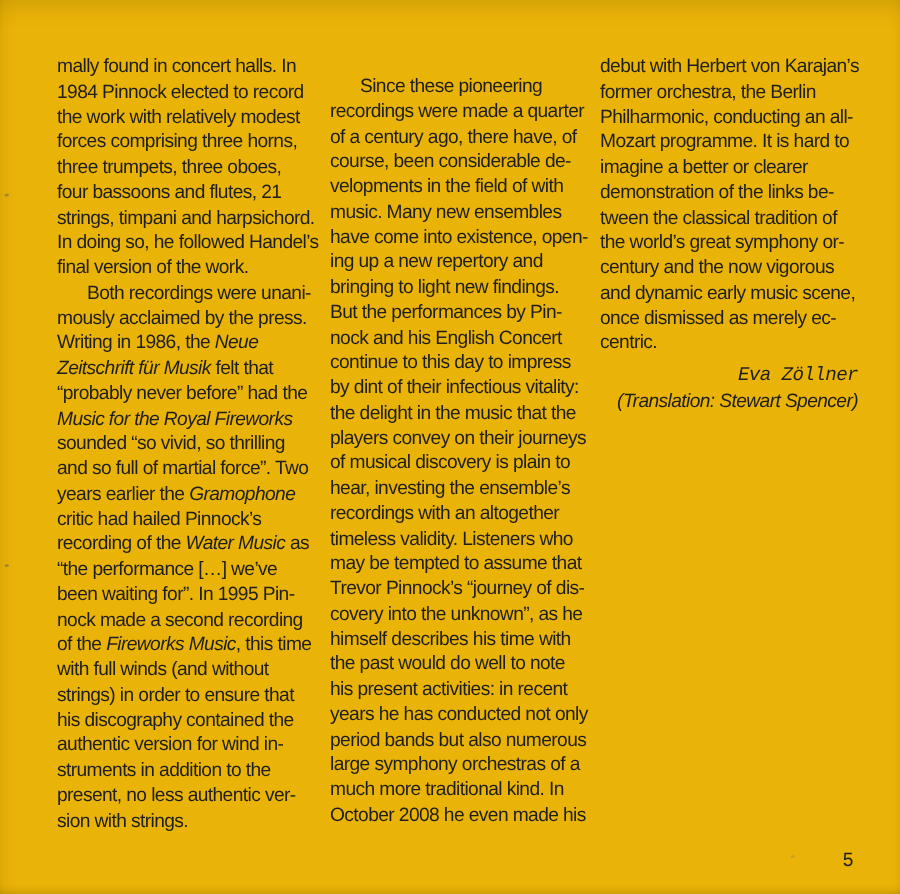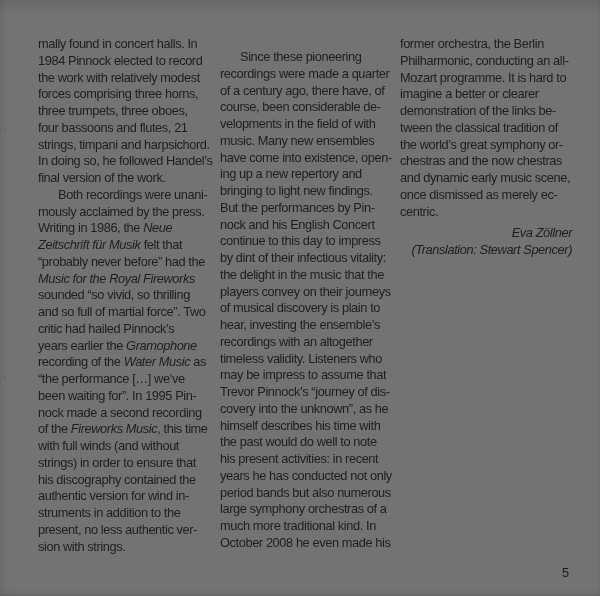--- a/index.html
+++ b/index.html
@@ -28,62 +28,62 @@
     line-height: 16.75px;
     letter-spacing: -0.4px;
     color: #1e1e1e;
   }
   .col-1 { left: 38px;  width: 172px; }
   .col-2 { left: 220px; width: 176px; margin-top: 13px; }
   .col-3 { left: 400px; width: 172px; }
   .line { white-space: nowrap; }
   .line.indent { padding-left: 20px; }
   .line.right { text-align: right; white-space: normal; }
-  .line.gap { margin-top: 5px; }
+  .line.gap { margin-top: 5px; font-family: Liberation Mono, monospace; }
   em { font-style: italic; }
   .page-number {
     position: absolute;
     top: 565px;
     right: 31px;
     font-size: 12.8px;
     color: #1e1e1e;
   }
   .speck {
     position: absolute;
     background: rgba(90,90,90,0.45);
     border-radius: 50%;
   }
   .speck-1 { left: 3px; top: 129px; width: 3px; height: 2px; }
   .speck-2 { left: 3px; top: 376px; width: 3px; height: 2px; }
   .speck-3 { left: 527px; top: 570px; width: 3px; height: 2px; background: rgba(120,120,120,0.3); }
 </style>
 </head>
 <body>
 
-<div class="page" style="background: #737373;">
+<div class="page" style="background: #eab308;">
   <div class="col col-1" style="color: rgb(30, 30, 30);">
       <div class="line"><span>mally found in concert halls. In</span></div>
       <div class="line"><span>1984 Pinnock elected to record</span></div>
       <div class="line"><span>the work with relatively modest</span></div>
       <div class="line"><span>forces comprising three horns,</span></div>
       <div class="line"><span>three trumpets, three oboes,</span></div>
       <div class="line"><span>four bassoons and flutes, 21</span></div>
       <div class="line"><span>strings, timpani and harpsichord.</span></div>
       <div class="line"><span>In doing so, he followed Handel’s</span></div>
       <div class="line"><span>final version of the work.</span></div>
       <div class="line indent"><span>Both recordings were unani-</span></div>
       <div class="line"><span>mously acclaimed by the press.</span></div>
       <div class="line"><span>Writing in 1986, the </span><em>Neue</em></div>
       <div class="line"><em>Zeitschrift für Musik</em><span> felt that</span></div>
       <div class="line"><span>“probably never before” had the</span></div>
       <div class="line"><em>Music for the Royal Fireworks</em></div>
       <div class="line"><span>sounded “so vivid, so thrilling</span></div>
       <div class="line"><span>and so full of martial force”. Two</span></div>
+      <div class="line"><span>years earlier the </span><em>Gramophone</em></div>
       <div class="line"><span>critic had hailed Pinnock’s</span></div>
-      <div class="line"><span>years earlier the </span><em>Gramophone</em></div>
       <div class="line"><span>recording of the </span><em>Water Music</em><span> as</span></div>
       <div class="line"><span>“the performance […] we’ve</span></div>
       <div class="line"><span>been waiting for”. In 1995 Pin-</span></div>
       <div class="line"><span>nock made a second recording</span></div>
       <div class="line"><span>of the </span><em>Fireworks Music</em><span>, this time</span></div>
       <div class="line"><span>with full winds (and without</span></div>
       <div class="line"><span>strings) in order to ensure that</span></div>
       <div class="line"><span>his discography contained the</span></div>
       <div class="line"><span>authentic version for wind in-</span></div>
       <div class="line"><span>struments in addition to the</span></div>
@@ -103,41 +103,42 @@
       <div class="line"><span>But the performances by Pin-</span></div>
       <div class="line"><span>nock and his English Concert</span></div>
       <div class="line"><span>continue to this day to impress</span></div>
       <div class="line"><span>by dint of their infectious vitality:</span></div>
       <div class="line"><span>the delight in the music that the</span></div>
       <div class="line"><span>players convey on their journeys</span></div>
       <div class="line"><span>of musical discovery is plain to</span></div>
       <div class="line"><span>hear, investing the ensemble’s</span></div>
       <div class="line"><span>recordings with an altogether</span></div>
       <div class="line"><span>timeless validity. Listeners who</span></div>
-      <div class="line"><span>may be impress to assume that</span></div>
+      <div class="line"><span>may be tempted to assume that</span></div>
       <div class="line"><span>Trevor Pinnock’s “journey of dis-</span></div>
       <div class="line"><span>covery into the unknown”, as he</span></div>
       <div class="line"><span>himself describes his time with</span></div>
       <div class="line"><span>the past would do well to note</span></div>
       <div class="line"><span>his present activities: in recent</span></div>
       <div class="line"><span>years he has conducted not only</span></div>
       <div class="line"><span>period bands but also numerous</span></div>
       <div class="line"><span>large symphony orchestras of a</span></div>
       <div class="line"><span>much more traditional kind. In</span></div>
       <div class="line"><span>October 2008 he even made his</span></div>
     </div>
   <div class="col col-3" style="color: rgb(30, 30, 30);">
+      <div class="line"><span>debut with Herbert von Karajan’s</span></div>
       <div class="line"><span>former orchestra, the Berlin</span></div>
       <div class="line"><span>Philharmonic, conducting an all-</span></div>
       <div class="line"><span>Mozart programme. It is hard to</span></div>
       <div class="line"><span>imagine a better or clearer</span></div>
       <div class="line"><span>demonstration of the links be-</span></div>
       <div class="line"><span>tween the classical tradition of</span></div>
       <div class="line"><span>the world’s great symphony or-</span></div>
-      <div class="line"><span>chestras and the now chestras</span></div>
+      <div class="line"><span>century and the now vigorous</span></div>
       <div class="line"><span>and dynamic early music scene,</span></div>
       <div class="line"><span>once dismissed as merely ec-</span></div>
       <div class="line"><span>centric.</span></div>
       <div class="line right gap"><em>Eva Zöllner</em></div>
       <div class="line right"><em>(Translation: Stewart Spencer)</em></div>
     </div>
   <div class="page-number" style="color: rgb(30, 30, 30);">5</div>
   <div class="speck speck-1"></div>
   <div class="speck speck-2"></div>
   <div class="speck speck-3"></div>

